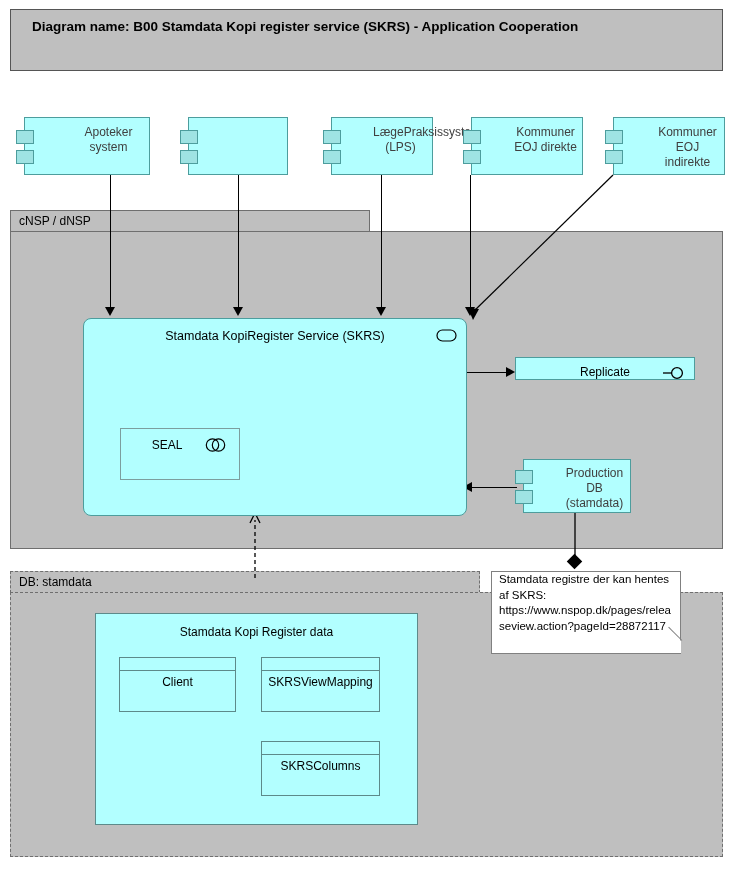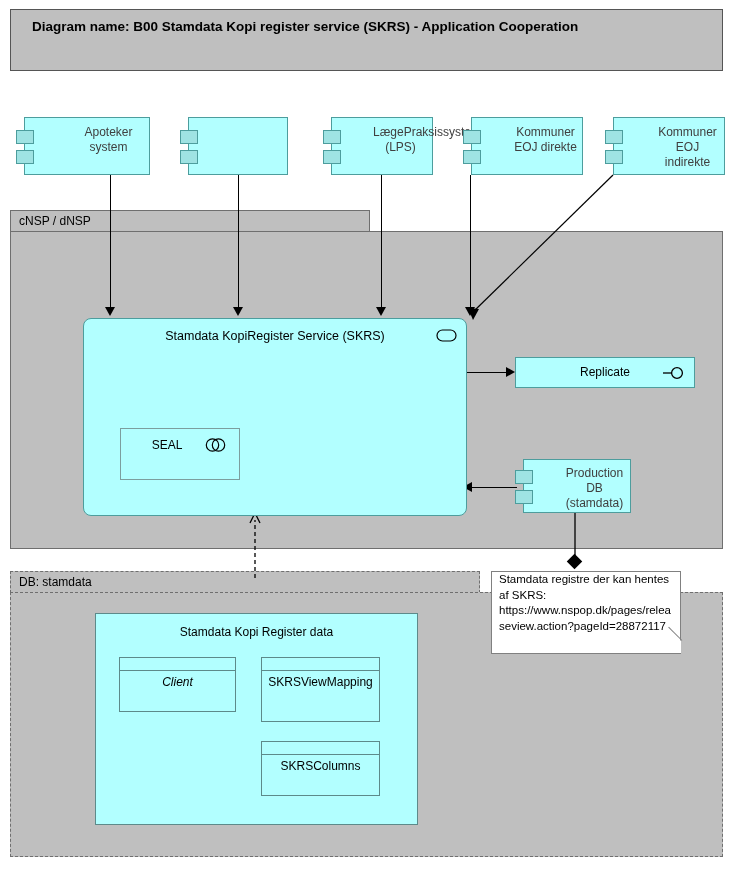--- a/index.html
+++ b/index.html
@@ -326,21 +326,21 @@
 
     <div class="plainbox" style="left:36px; top:109px; width:120px; height:52px;">
       <div class="label" style="top:9px; left:-26px;">SEAL</div>
       <svg style="position:absolute; right:12px; top:8px; width:22px; height:16px;">
         <circle cx="7.5" cy="8" r="6.2" fill="none" stroke="#000000" stroke-width="1.2"></circle>
         <circle cx="13.5" cy="8" r="6.2" fill="none" stroke="#000000" stroke-width="1.2"></circle>
       </svg>
     </div>
   </div>
 
-  <div class="plainbox" style="left:515px; top:357px; width:180px; height:31px; border-color:#4d9d9d;">
+  <div class="plainbox" style="left:515px; top:357px; width:180px; height:23px; border-color:#4d9d9d;">
     <div class="label" style="top:7px;">Replicate</div>
     <svg style="position:absolute; right:8px; top:7px; width:24px; height:16px;">
       <line x1="1" y1="8" x2="10" y2="8" stroke="#000000" stroke-width="1.3"></line>
       <circle cx="15" cy="8" r="5.4" fill="none" stroke="#000000" stroke-width="1.3"></circle>
     </svg>
   </div>
 
   <div class="component" style="left:523px; top:459px; width:108px; height:54px;">
     <div class="port port-a" style="top:10px;"></div>
     <div class="port port-b" style="top:30px;"></div>
@@ -354,26 +354,26 @@
     <div class="note-edge-r" style="height:70px;"></div>
     <span>Stamdata registre der kan hentes af SKRS: https://www.nspop.dk/pages/releaseview.action?pageId=28872117</span>
     <div class="note-fold"></div>
     <div class="note-fold-line"></div>
   </div>
 
   <div class="plainbox" style="left:95px; top:613px; width:323px; height:212px; border-color:#5d8a8a;">
     <div class="label" style="top:11px;">Stamdata Kopi Register data</div>
   </div>
 
-  <div class="entity" style="left:119px; top:657px; width:117px; height:55px;font-style:italic;">
+  <div class="entity" style="left:119px; top:657px; width:117px; height:55px;">
     <div class="ehead"></div>
     <div class="label">Client</div>
   </div>
 
-  <div class="entity" style="left:261px; top:657px; width:119px; height:65px;">
+  <div class="entity" style="left:261px; top:657px; width:119px; height:55px;">
     <div class="ehead"></div>
     <div class="label">SKRSViewMapping</div>
   </div>
 
 
   <div class="entity" style="left:261px; top:741px; width:119px; height:55px;">
     <div class="ehead"></div>
     <div class="label">SKRSColumns</div>
   </div>
 

